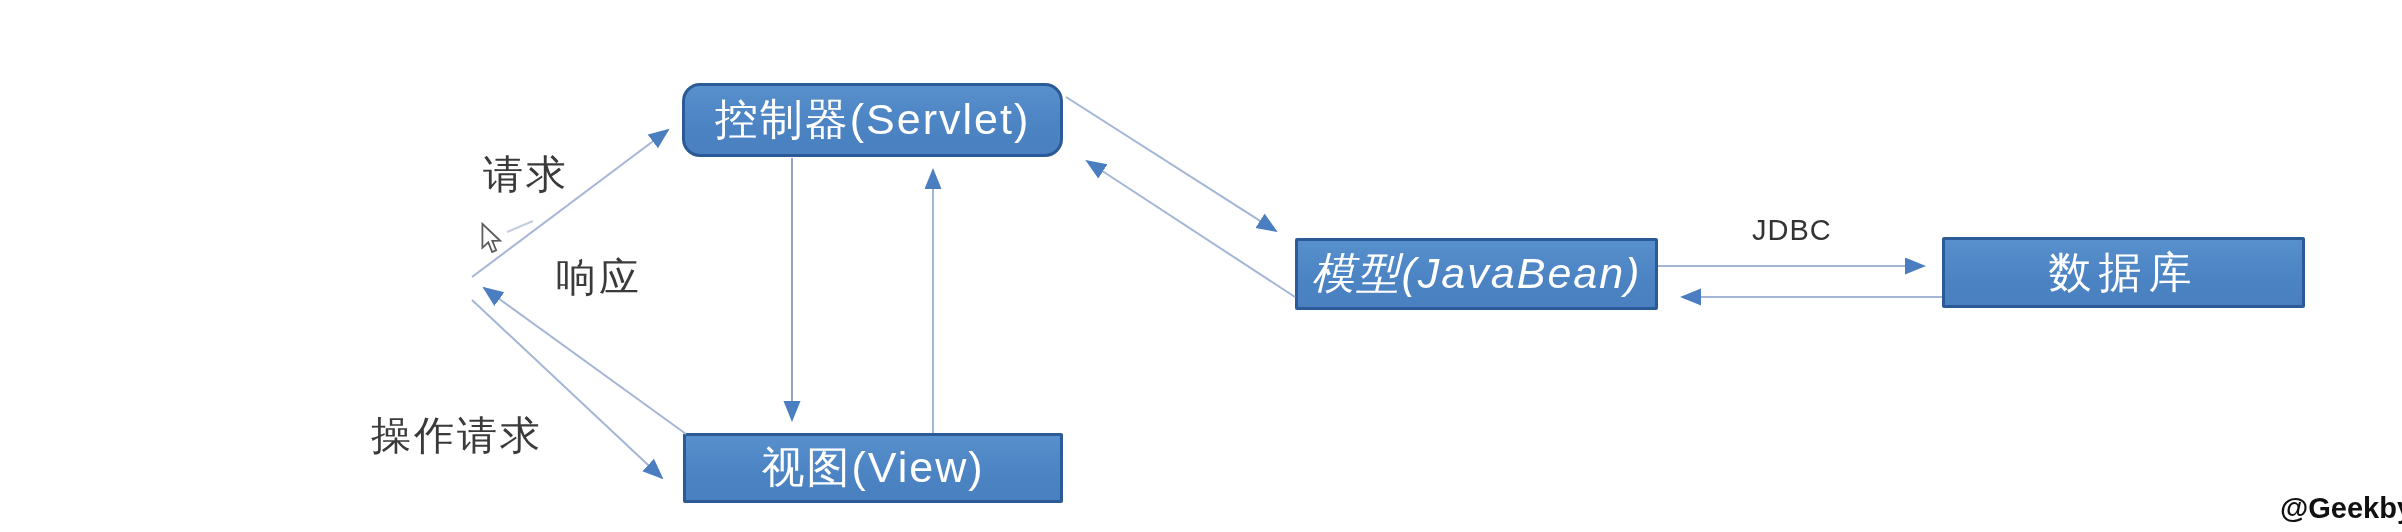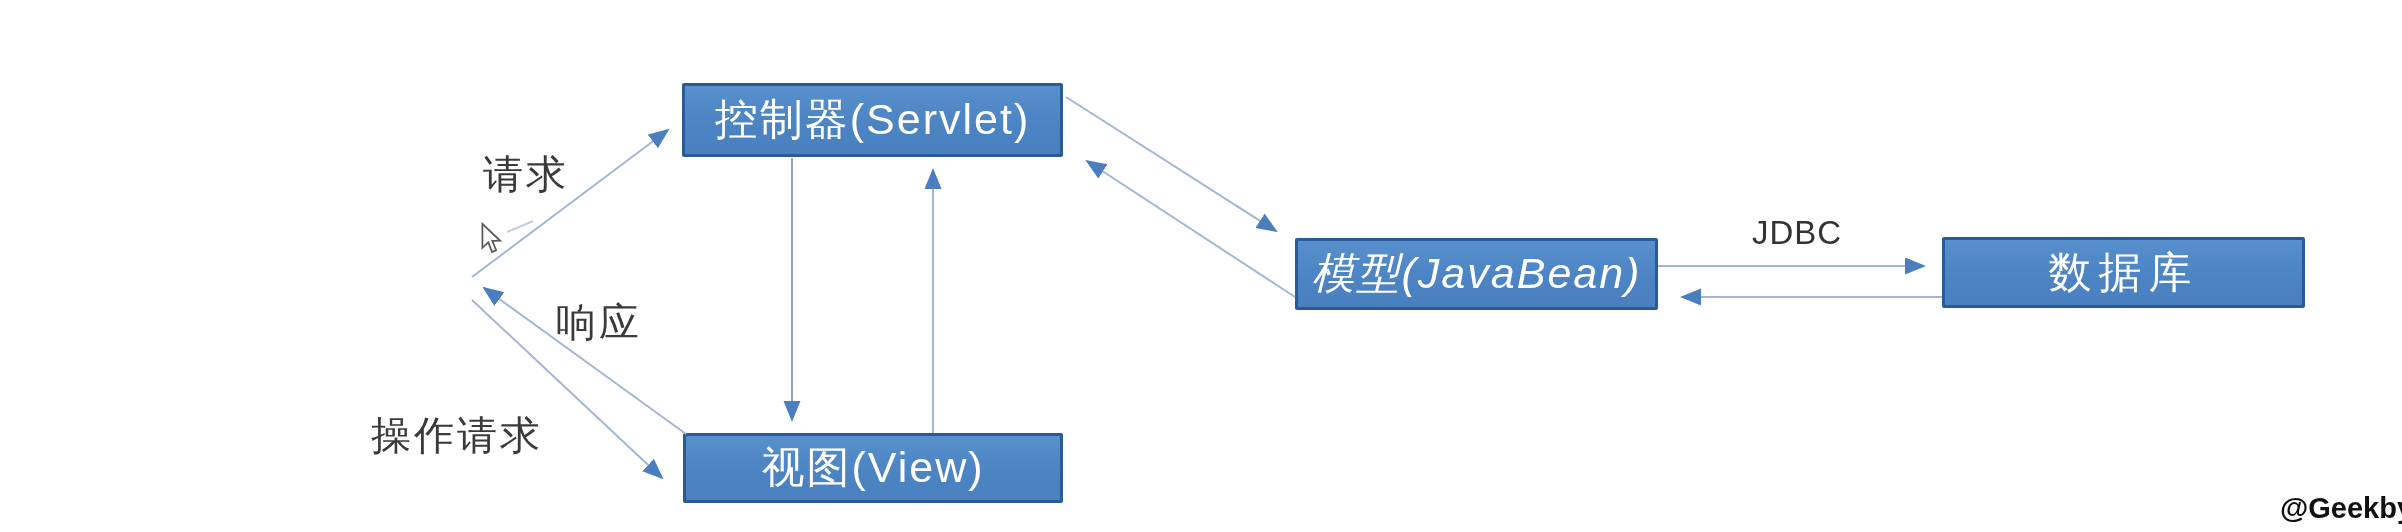--- a/index.html
+++ b/index.html
@@ -17,36 +17,36 @@
     border:3px solid #2a5b96;
     border-radius:2px;
     color:#ffffff;
     display:flex;align-items:center;justify-content:center;
     font-size:43px;
     letter-spacing:2px;
     white-space:nowrap;
   }
   .node.cjk-wide{letter-spacing:7px;}
   #node-browser   {left:103px;  top:248px; width:362px; height:69px;}
-  #node-controller{left:682px;  top:83px;  width:381px; height:74px;}
+  #node-controller{left:682px;  top:83px;  width:381px; height:74px;border-radius:18px;}
   #node-view      {left:683px;  top:433px; width:380px; height:70px;}
   #node-model     {left:1295px; top:238px; width:363px; height:72px;font-style:italic;}
   #node-database  {left:1942px; top:237px; width:363px; height:71px;}
 
   .edge-label{
     position:absolute;
     color:#3a3a3a;
     font-size:40px;
     letter-spacing:3px;
     white-space:nowrap;
   }
   #label-request  {left:483px;  top:147px;}
-  #label-response {left:556px;  top:250px;margin-top:45px;}
+  #label-response {left:556px;  top:250px;}
   #label-op-request{left:371px; top:408px;}
-  #label-jdbc     {left:1752px; top:214px; font-size:33px; letter-spacing:1px; color:#333333;}
+  #label-jdbc     {left:1752px; top:214px; font-size:29px; letter-spacing:1px; color:#333333;}
 
   #watermark{
     position:absolute;
     left:2280px; top:492px;
     font-size:29px;
     font-weight:600;
     color:#111111;
     letter-spacing:0px;
   }
   #connector-layer{position:absolute;left:0;top:0;pointer-events:none;}

